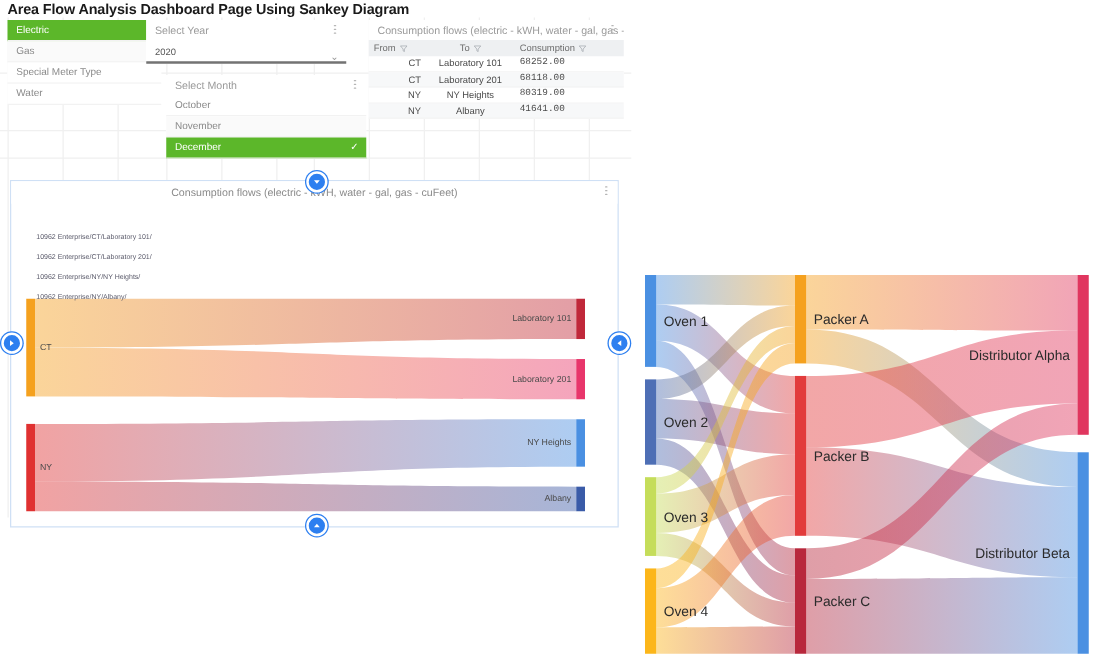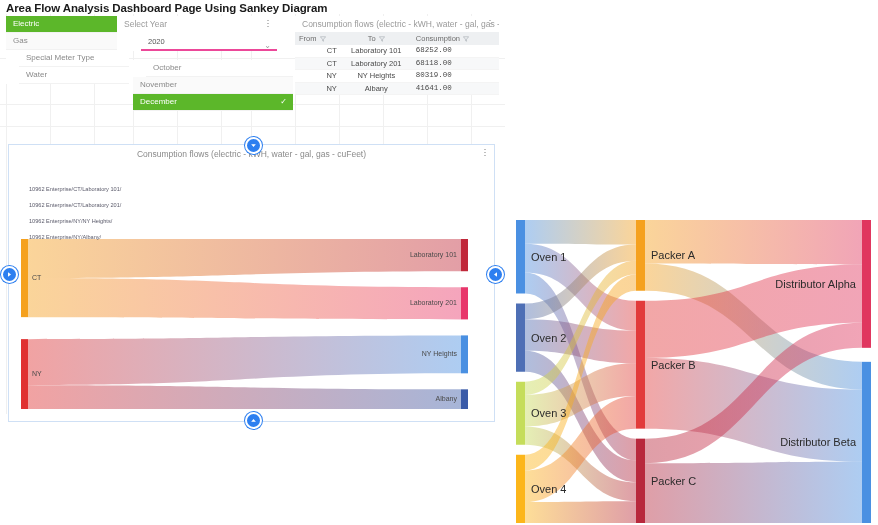--- a/index.html
+++ b/index.html
@@ -28,29 +28,29 @@
   }
   .kebab i{display:block;width:1.5px;height:1.5px;background:#b5b5b5;margin:1.6px auto 0;border-radius:50%;}
 
   
   #slicer-energy{left:6px;top:2px;width:123px;}
   .slicer-item{
     height:16px;line-height:16px;font-size:8px;color:#8a8a8a;padding-left:7px;
     border-bottom:1px solid #f2f2f2;background:#fafafa;position:relative;cursor:pointer;
     white-space:nowrap;overflow:hidden;
   }
-  .slicer-item.alt{background:#ffffff;margin-left:13px;}
+  .slicer-item.alt{background:#ffffff;}
   .slicer-item.sel{background:#5cb72a;color:#fff;}
   .slicer-item .chk{position:absolute;right:6px;top:0;font-size:8px;color:#fff;}
 
   
   #slicer-year{left:117px;top:2px;width:160px;}
   .year-val{
     height:17px;font-size:7.5px;color:#555;padding-left:7px;line-height:19px;
-    border-bottom:2px solid #ec4899;position:relative;background:#fff;cursor:pointer;margin-left:24px;
+    border-bottom:2px solid #737373;position:relative;background:#fff;cursor:pointer;
   }
   .caret{position:absolute;right:6px;top:4px;font-size:8px;color:#9a9a9a;}
 
   
   #slicer-month{left:133px;top:46px;width:160px;}
 
   
   #flow-table{left:295px;top:2px;width:204px;}
   .tbl-head{
     display:flex;height:13px;line-height:13px;background:#eef0f2;font-size:7.5px;color:#6d6d6d;align-items:center;
@@ -136,20 +136,28 @@
           <i></i>
         </span>
     </div>
     <div class="year-val">
       <span>2020</span>
       <span class="caret">⌄</span>
     </div>
   </div>
 
   <div class="card" id="slicer-month">
+    <div class="card-head">
+      <span>Select Month</span>
+      <span class="kebab">
+          <i></i>
+          <i></i>
+          <i></i>
+        </span>
+    </div>
     <div class="slicer-item alt">
       <span>October</span>
     </div>
     <div class="slicer-item">
       <span>November</span>
     </div>
     <div class="slicer-item sel">
       <span>December</span>
       <span class="chk">✓</span>
     </div>

